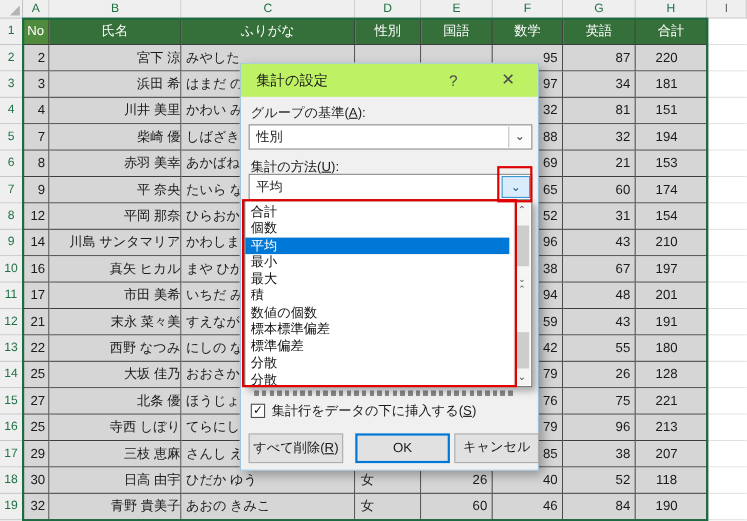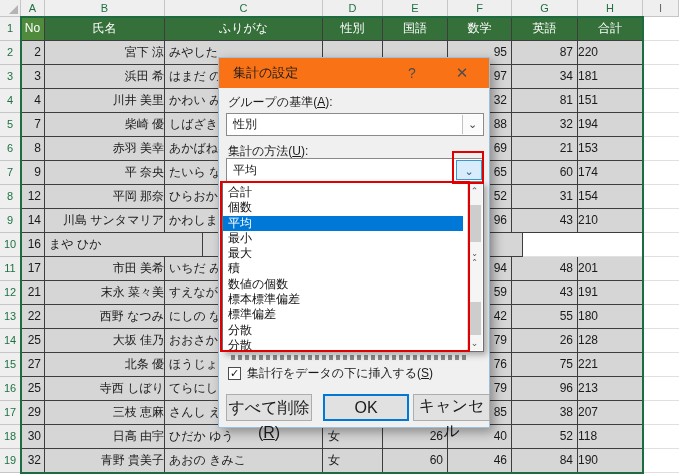--- a/index.html
+++ b/index.html
@@ -12,21 +12,21 @@
         font-size:12px;line-height:23px;color:#1a1a1a;}
   .c0{width:21px;text-align:center;font-size:11px;color:#1f7145;background:#efefef;
       border-right:1px solid #c6c6c6;border-bottom:1px solid #c6c6c6;}
   .c1{width:24px;text-align:right;padding-right:3px;}
   .c2{width:120px;text-align:right;padding-left:4px;}
   .c3{width:158px;text-align:left;padding-left:4px;}
   .c4{width:60px;text-align:left;padding-left:5px;}
   .c5{width:65px;text-align:right;padding-right:4px;}
   .c6{width:64px;text-align:right;padding-right:4px;}
   .c7{width:66px;text-align:right;padding-right:4px;}
-  .c8{width:65px;text-align:left;padding-right:8px;}
+  .c8{width:65px;text-align:center;padding-right:8px;}
   .c9{width:36px;flex:1 1 auto;background:#fff;border-bottom:1px solid #e0e0e0;}
   
   .letters{height:17px;}
   .letters .cell{height:17px;line-height:16px;font-size:11px;text-align:center;
       background:#efefef;color:#1f7145;border-right:1px solid #c6c6c6;
       border-bottom:1px solid #c6c6c6;padding:0;}
   .letters .c9{color:#686868;background:#efefef;}
   .corner{position:relative;}
   .corner::after{content:"";position:absolute;right:2px;bottom:2px;
       border-left:9px solid transparent;border-bottom:9px solid #b4b4b4;}
@@ -35,21 +35,21 @@
   .r .cell{height:24px;}
   .r .tc{background:#d6d6d6;border-right:1px solid #3d3d3d;border-bottom:1px solid #3d3d3d;}
   .hdr .tc{background:#356f39;color:#fff;text-align:center;padding:0;}
   .hdr .c1.tc{background:#4f8a3d;}
   #sel-border{position:absolute;left:20px;top:16px;width:624px;height:458px;
       border:2px solid #1d6b40;box-sizing:border-box;pointer-events:none;z-index:5;}
   
   #dialog{position:absolute;left:218px;top:57px;width:272px;height:371px;
       background:#f0f0f0;border:1px solid #9cc0dc;box-sizing:border-box;
       box-shadow:4px 4px 10px rgba(0,0,0,.35);z-index:10;font-size:12px;color:#1a1a1a;}
-  #dlg-title{position:absolute;left:0;top:0;width:100%;height:30px;background:#f97316;}
+  #dlg-title{position:absolute;left:0;top:0;width:100%;height:30px;background:#bef264;}
   #dlg-title .t{position:absolute;left:14px;top:0;line-height:30px;font-size:13px;}
   .cap-btn{position:absolute;top:0;width:26px;height:30px;line-height:30px;
       text-align:center;color:#4d4d4d;font-size:14px;}
   #dlg-help{right:64px;}
   #dlg-close{right:14px;font-size:15px;}
   .dlg-label{position:absolute;left:9px;}
   .u{text-decoration:underline;}
   .combo{position:absolute;left:7px;width:258px;background:#fff;
       border:1px solid #8a8a8a;box-sizing:border-box;}
   .combo .val{position:absolute;left:6px;top:0;line-height:21px;}
@@ -61,21 +61,21 @@
   
   #remnant{position:absolute;left:12px;top:297px;width:238px;height:5px;opacity:.75;
       background:repeating-linear-gradient(90deg,#666 0 4px,transparent 4px 7px);}
   
   #chk-row{position:absolute;left:9px;top:307px;height:16px;display:flex;align-items:center;gap:6px;}
   #chk-box{width:13px;height:13px;background:#fff;border:1px solid #4d4d4d;
       box-sizing:border-box;font-size:11px;line-height:11px;text-align:center;color:#111;}
   
   .btn{position:absolute;top:336px;height:27px;background:#e1e1e1;
       border:1px solid #adadad;box-sizing:border-box;text-align:center;
-      line-height:25px;font-size:16px;color:#1a1a1a;}
+      line-height:25px;font-size:12px;color:#1a1a1a;}
   #btn-del{left:7px;width:86px;}
   #btn-ok{left:104px;width:86px;border:2px solid #0078d7;line-height:23px;}
   #btn-cancel{left:194px;width:77px;font-family:Liberation Mono, monospace;}
   
   #dropdown{position:absolute;left:222px;top:182px;width:262px;height:170px;
       background:#fff;border:1px solid #6e6e6e;box-sizing:border-box;z-index:20;
       box-shadow:3px 3px 6px rgba(0,0,0,.3);padding-top:2px;}
   .opt{height:15.3px;line-height:15px;font-size:12px;padding-left:5px;color:#111;
       white-space:nowrap;overflow:hidden;width:240px;box-sizing:border-box;}
   .opt.sel{background:#0078d7;color:#fff;}
@@ -216,20 +216,21 @@
         <div class="cell c4 tc"></div>
         <div class="cell c5 tc"></div>
         <div class="cell c6 tc">96</div>
         <div class="cell c7 tc">43</div>
         <div class="cell c8 tc">210</div>
         <div class="cell c9"></div>
       </div>
       <div class="xl-row r">
         <div class="cell c0">10</div>
         <div class="cell c1 tc">16</div>
+        <div class="cell c2 tc">真矢 ヒカル</div>
         <div class="cell c3 tc">まや ひか</div>
         <div class="cell c4 tc"></div>
         <div class="cell c5 tc"></div>
         <div class="cell c6 tc">38</div>
         <div class="cell c7 tc">67</div>
         <div class="cell c8 tc">197</div>
         <div class="cell c9"></div>
       </div>
       <div class="xl-row r">
         <div class="cell c0">11</div>

